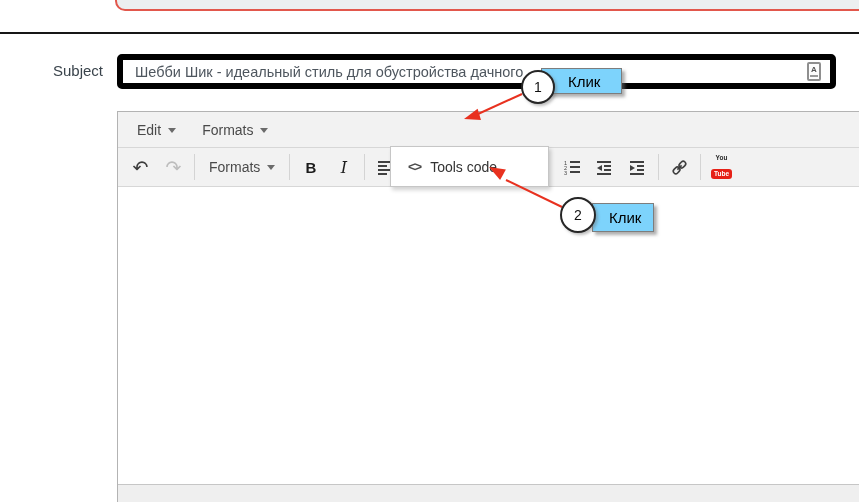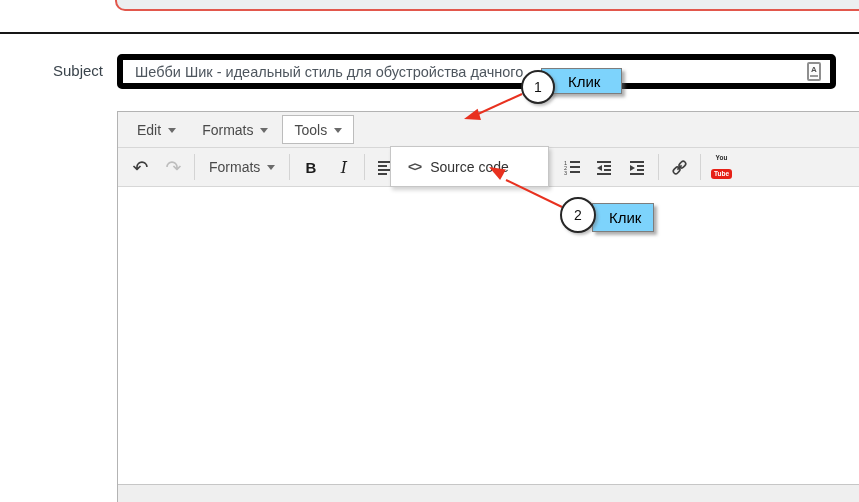--- a/index.html
+++ b/index.html
@@ -106,23 +106,20 @@
 
   <div id="editor" class="abs">
 
     <div id="menubar">
       <div class="menu-btn">
         <span>Edit</span><span class="caret"></span>
       </div>
       <div class="menu-btn">
         <span>Formats</span><span class="caret"></span>
       </div>
-      <div class="menu-btn active">
-        <span>Tools</span><span class="caret"></span>
-      </div>
     </div>
 
     <div id="toolbar">
       <div id="tb-left" class="tb-group">
         <div class="tb-btn" id="undo-btn">↶</div>
         <div class="tb-btn" id="redo-btn">↷</div>
         <div class="tb-sep"></div>
         <div class="tb-btn" id="formats-btn">
           <span>Formats</span>
             <span class="caret"></span>
@@ -208,21 +205,21 @@
       </div>
     </div>
 
     <div id="editor-body"></div>
     <div id="statusbar"></div>
   </div>
 
   <div id="tools-dropdown" class="abs">
     <div id="source-code-item">
       <span id="source-code-icon">&lt;&gt;</span>
-      <span id="source-code-label">Source code</span>
+      <span id="source-code-label">Tools code</span>
     </div>
   </div>
 
   <svg id="arrow-layer" class="abs" width="859" height="502" viewBox="0 0 859 502">
     <line x1="522" y1="94" x2="478" y2="114" stroke="#e8311f" stroke-width="2"></line>
     <polygon points="464,119 477.6,108.7 481,120.1" fill="#e8311f"></polygon>
     <line x1="562" y1="207" x2="506" y2="180" stroke="#e8311f" stroke-width="2"></line>
     <polygon points="489,167 505.9,169.4 500.1,180" fill="#e8311f"></polygon>
   </svg>
 

